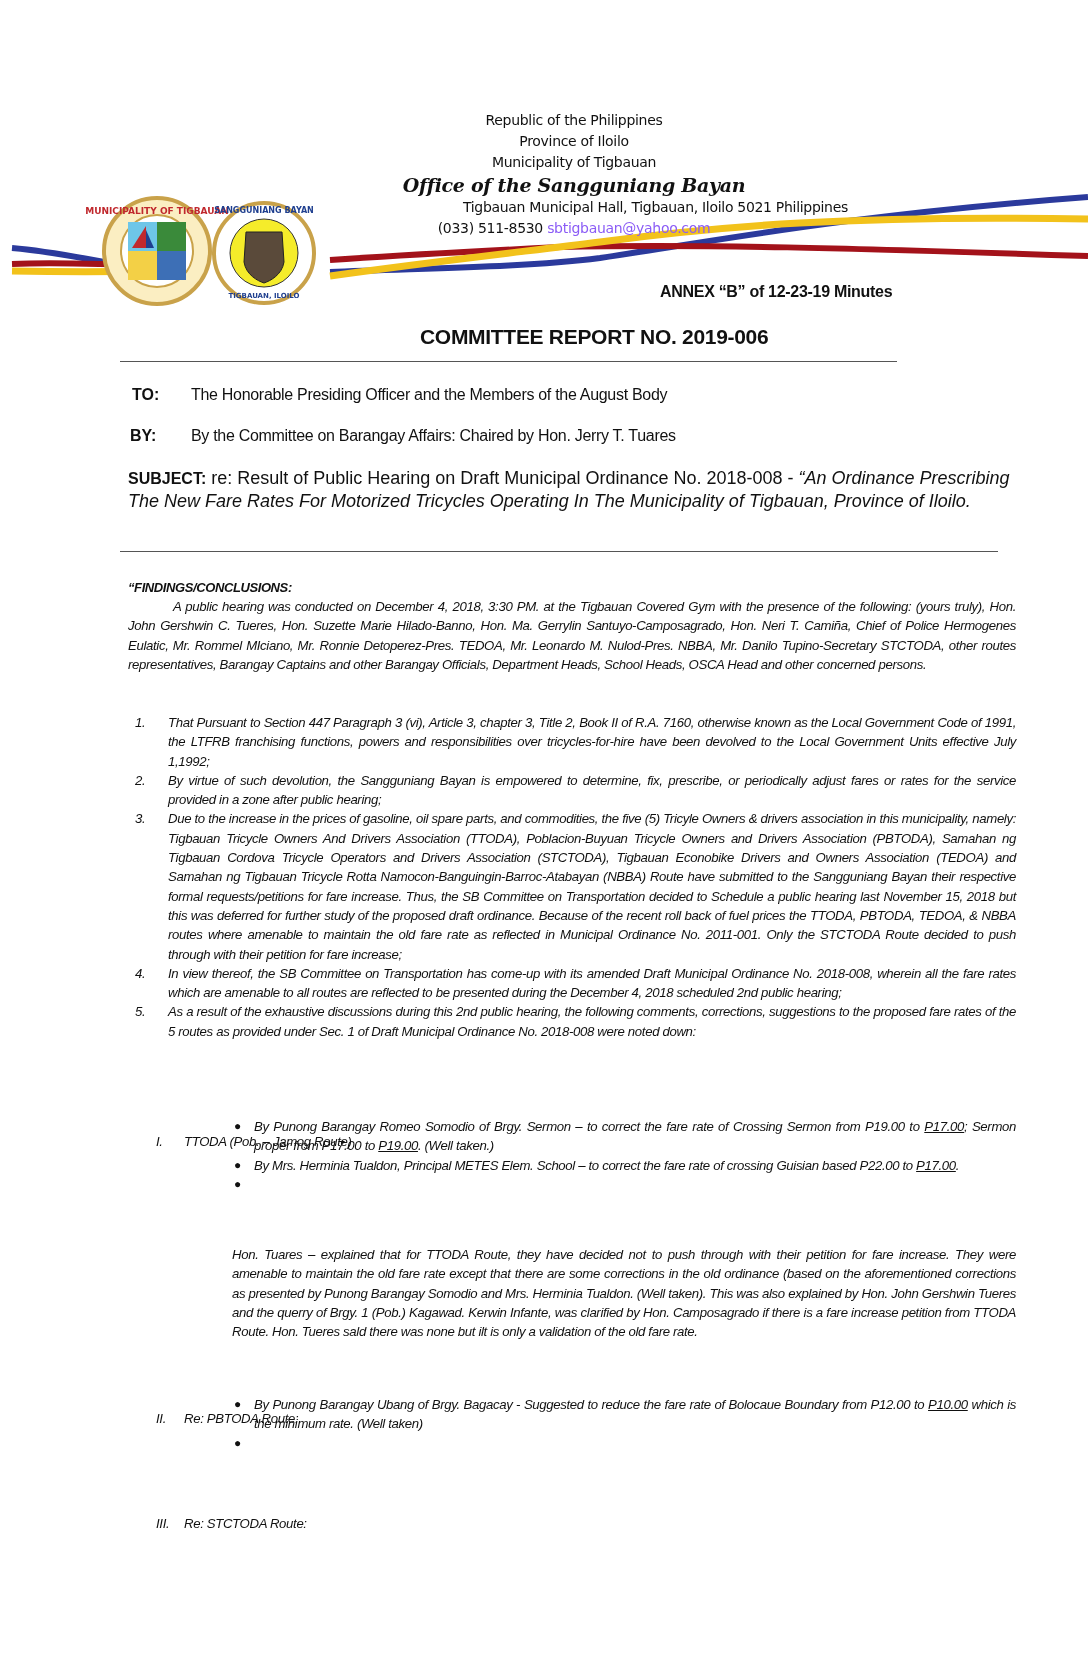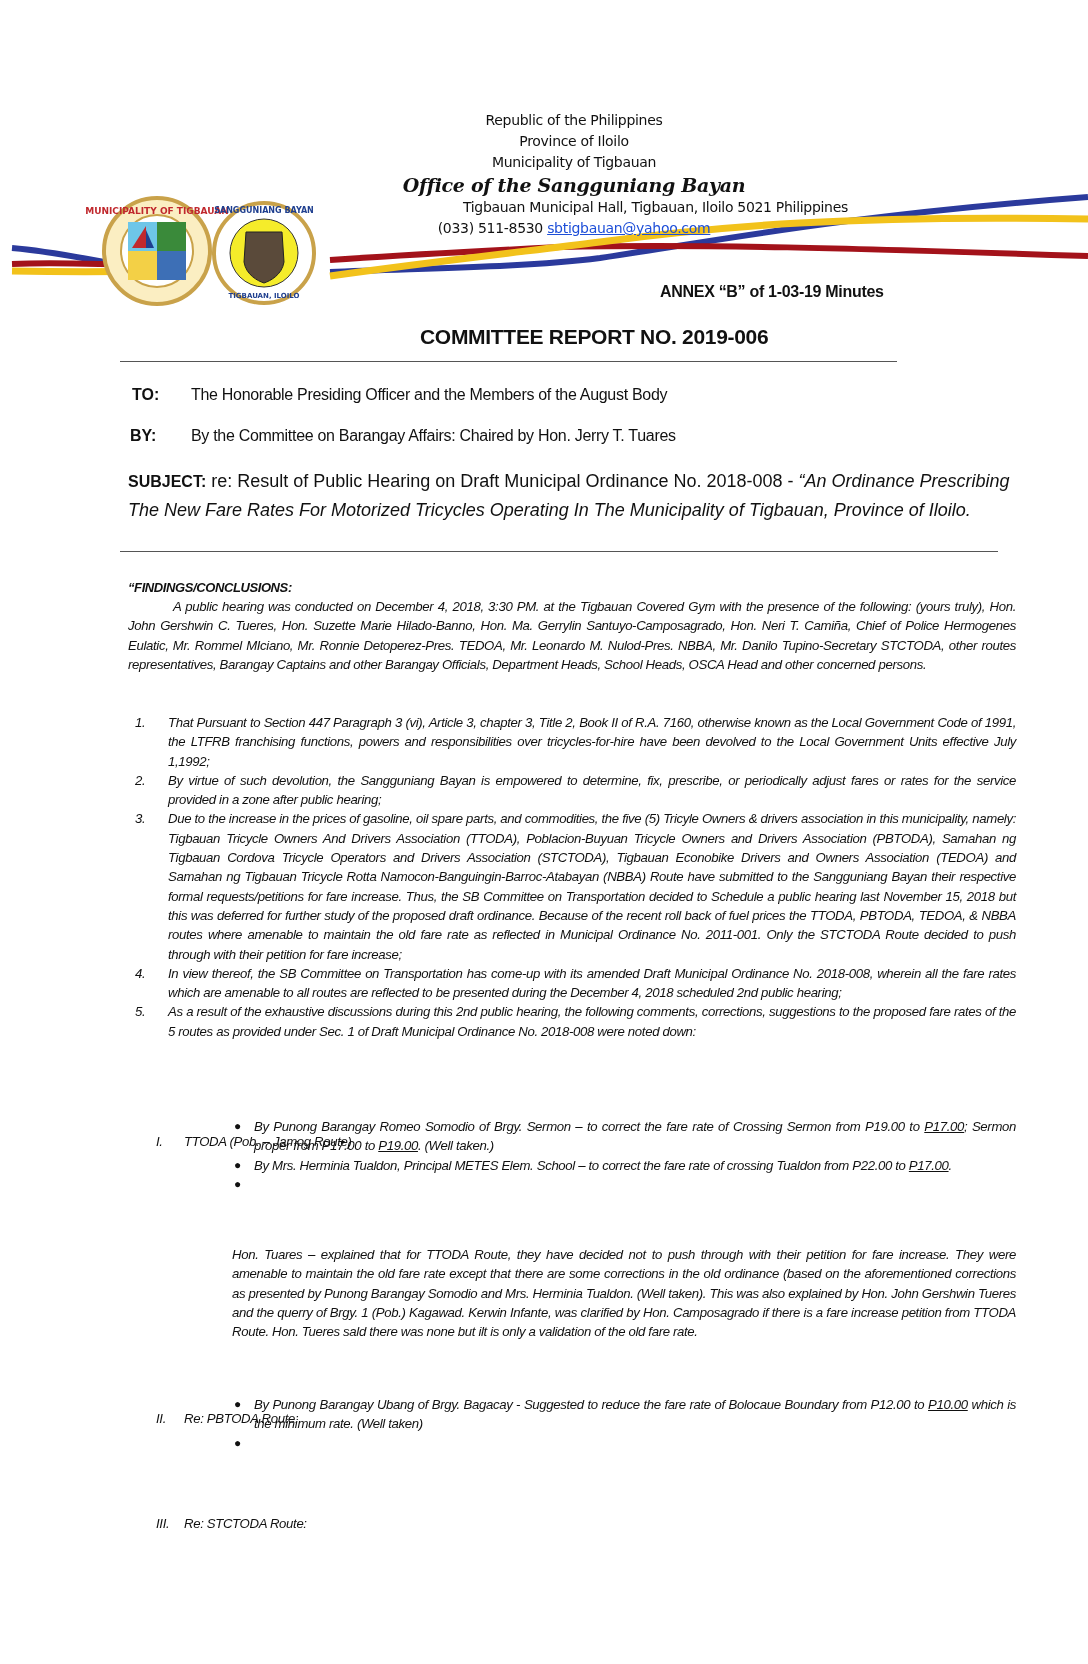--- a/index.html
+++ b/index.html
@@ -1,28 +1,28 @@
 <!DOCTYPE html>
 <html><head>
 <meta charset="utf-8">
 <style>
   html, body { margin: 0; padding: 0; background: #ffffff; }
   body { width: 1088px; height: 1664px; position: relative; overflow: hidden; color: #111; }
   .abs { position: absolute; }
   .hdr { font-family: "DejaVu Sans", sans-serif; font-size: 14px; text-align: center; left: 300px; width: 548px; letter-spacing: -0.3px; color: #111; }
   .office { font-family: "DejaVu Serif", serif; font-style: italic; font-weight: bold; font-size: 19px; text-align: center; left: 300px; width: 548px; letter-spacing: -0.3px; }
-  .email { color: #1d4ed8; text-decoration: underline; }
+  .email { color: #8b5cf6; }
   .ribbon { left: 0; top: 0; width: 1088px; height: 320px; }
   .arial { font-family: "Liberation Sans", sans-serif; }
   .annex { left: 660px; top: 283px; font-weight: bold; font-size: 16px; letter-spacing: -0.3px; }
   .report { left: 420px; top: 325px; font-weight: bold; font-size: 21px; letter-spacing: -0.3px; }
   .rule { height: 0; border-top: 1px solid #555; }
   .lbl { font-weight: bold; font-size: 16px; }
   .val { font-size: 16px; letter-spacing: -0.3px; }
-  .subject { left: 128px; top: 467px; width: 890px; font-size: 18px; line-height: 29px; }
+  .subject { left: 128px; top: 467px; width: 890px; font-size: 18px; line-height: 23px; }
   .subject .lbl { font-size: 16px; }
   .subject em { font-style: italic; }
   .body { font-family: "Liberation Sans", sans-serif; font-style: italic; font-size: 13.2px; line-height: 19.3px; letter-spacing: -0.35px; text-align: justify; }
   .findings-title { left: 128px; top: 578px; font-weight: bold; font-style: italic; font-size: 13px; letter-spacing: -0.4px; }
   .findings { left: 128px; top: 597px; width: 888px; }
   .findings p { margin: 0; text-indent: 45px; }
   ol.main { position: absolute; left: 128px; top: 713px; width: 888px; margin: 0; padding: 0; list-style: none; }
   ol.main li { position: relative; padding-left: 40px; }
   ol.main li .num { position: absolute; left: 7px; top: 0; }
   .sub { position: absolute; left: 156px; width: 860px; margin-top: 34px; }
@@ -65,21 +65,21 @@
 <div class="abs hdr" style="top:112px;">Republic of the Philippines</div>
 <div class="abs hdr" style="top:133px;">Province of Iloilo</div>
 <div class="abs hdr" style="top:154px;">Municipality of Tigbauan</div>
 <div class="abs office" style="top:174px;">Office of the Sangguniang Bayan</div>
 <div class="abs hdr" style="top:199px;text-align:right;">Tigbauan Municipal Hall, Tigbauan, Iloilo 5021 Philippines</div>
 <div class="abs hdr" style="top:220px;">
   <span>(033) 511-8530</span>
   <a class="email">sbtigbauan@yahoo.com</a>
 </div>
 
-<div class="abs arial annex">ANNEX “B” of 1-03-19 Minutes</div>
+<div class="abs arial annex">ANNEX “B” of 12-23-19 Minutes</div>
 <div class="abs arial report">COMMITTEE REPORT NO. 2019-006</div>
 
 <div class="abs rule" style="left:120px; top:361px; width:777px;"></div>
 
 <div class="abs arial" style="left:132px; top:386px;">
   <span class="lbl">TO:</span>
 </div>
 <div class="abs arial val" style="left:191px; top:386px;">The Honorable Presiding Officer and the Members of the August Body</div>
 
 <div class="abs arial" style="left:130px; top:427px;">
@@ -104,21 +104,21 @@
   <li><span class="num">3.</span><span>Due to the  increase in the prices of gasoline, oil spare parts, and commodities, the  five (5) Tricyle Owners &amp; drivers association in this municipality, namely: Tigbauan Tricycle Owners And Drivers Association (TTODA), Poblacion-Buyuan Tricycle Owners and Drivers Association (PBTODA), Samahan ng Tigbauan Cordova Tricycle Operators and Drivers Association (STCTODA), Tigbauan Econobike Drivers and Owners Association (TEDOA) and Samahan ng Tigbauan Tricycle Rotta Namocon-Banguingin-Barroc-Atabayan  (NBBA) Route have submitted to the Sangguniang Bayan their respective formal requests/petitions for fare increase. Thus, the SB Committee on Transportation decided to Schedule a public hearing last November 15, 2018 but this was deferred for further study of the proposed draft ordinance.  Because of the recent roll back of fuel prices the TTODA, PBTODA, TEDOA, &amp; NBBA routes where amenable to maintain the old  fare rate as reflected in Municipal Ordinance No. 2011-001.  Only the STCTODA Route decided to push through with their petition for fare increase;</span></li>
   <li><span class="num">4.</span><span>In view thereof, the SB Committee on Transportation has come-up with its amended Draft Municipal Ordinance No. 2018-008, wherein all the fare rates which are amenable to all routes are reflected to be presented during the December 4, 2018 scheduled 2nd public hearing;</span></li>
   <li><span class="num">5.</span><span>As a result of the exhaustive discussions during this 2nd public hearing, the following comments, corrections, suggestions to the proposed fare rates of the 5 routes as provided  under Sec. 1 of Draft Municipal Ordinance No. 2018-008 were noted down:</span></li>
 </ol>
 
 <div class="sub body" style="top:1098px;">
   <span class="rn">I.</span><span>TTODA (Pob. – Jamog Route)</span>
 </div>
 <ul class="bul body" style="top:1117px;">
   <li><span class="dot">●</span><span>By Punong Barangay Romeo Somodio of Brgy. Sermon – to correct the fare rate of Crossing Sermon from P19.00 to </span><span class="u">P17.00</span><span>; Sermon  proper from P17.00 to </span><span class="u">P19.00</span><span>.   (Well taken.)</span></li>
-  <li><span class="dot">●</span><span>By Mrs. Herminia Tualdon, Principal METES Elem. School – to correct the fare rate  of crossing Tualdon from P22.00 to </span><span class="u">P17.00</span><span>.</span></li>
+  <li><span class="dot">●</span><span>By Mrs. Herminia Tualdon, Principal METES Elem. School – to correct the fare rate  of crossing Guisian based P22.00 to </span><span class="u">P17.00</span><span>.</span></li>
   <li><span class="dot">●</span></li>
 </ul>
 <div class="note body">Hon. Tuares – explained that for TTODA Route, they have decided  not to push through with their  petition for fare increase.  They were amenable to maintain the old  fare  rate except that there are some corrections in the old ordinance (based on the aforementioned corrections as presented by Punong Barangay Somodio and Mrs. Herminia Tualdon. (Well taken).  This was also explained by Hon. John Gershwin Tueres and  the querry of Brgy. 1 (Pob.) Kagawad. Kerwin Infante, was clarified by Hon. Camposagrado if there is a fare increase petition from TTODA Route. Hon. Tueres sald there was none but ilt is only  a validation of the old fare rate.</div>
 
 <div class="sub body" style="top:1375px;">
   <span class="rn">II.</span><span>Re: PBTODA Route:</span>
 </div>
 <ul class="bul body" style="top:1395px;">
   <li><span class="dot">●</span><span>By Punong Barangay Ubang of Brgy. Bagacay - Suggested to reduce the fare rate of Bolocaue Boundary from P12.00 to </span><span class="u">P10.00</span><span> which  is the minimum rate.  (Well taken)</span></li>
   <li><span class="dot">●</span></li>

